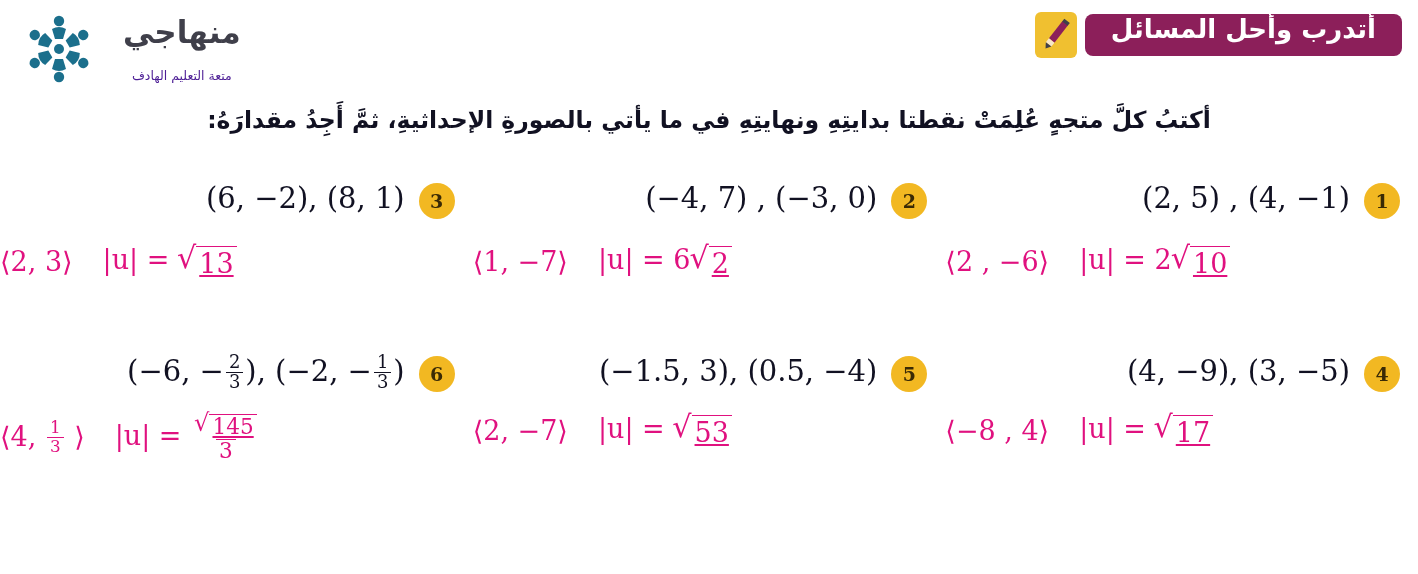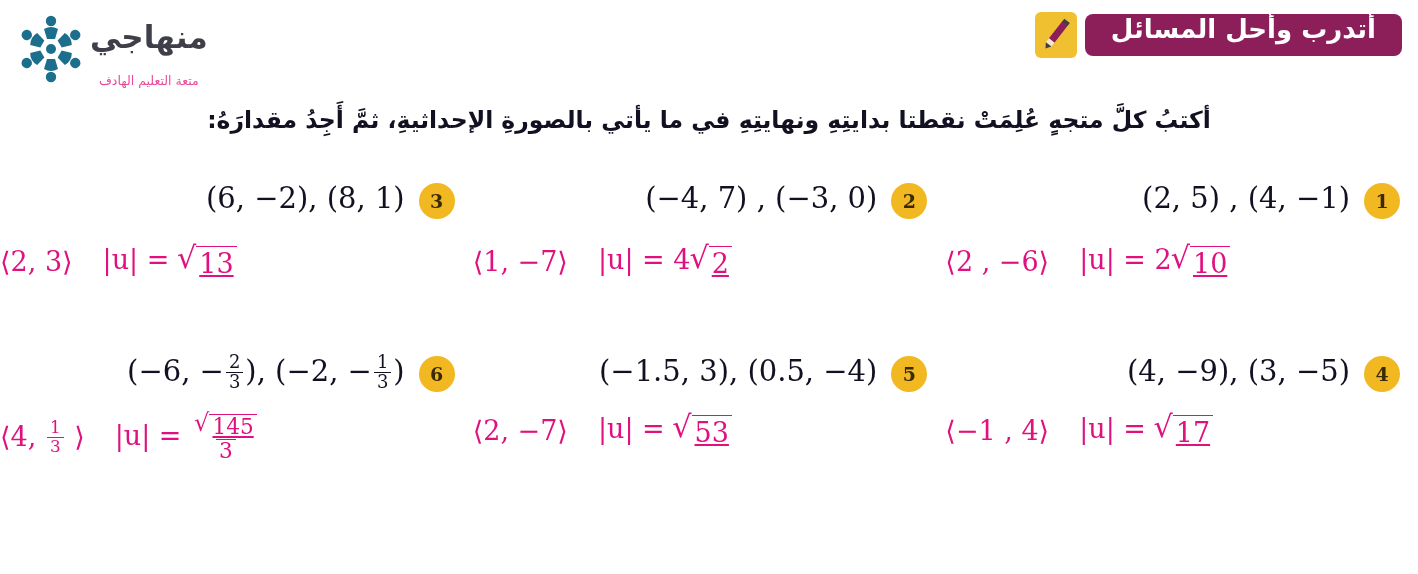--- a/index.html
+++ b/index.html
@@ -17,26 +17,26 @@
 
   
   .header {
     position: absolute;
     top: 0; left: 0; right: 0;
     height: 100px;
   }
 
   .logo-block {
     position: absolute;
-    left: 12px;
+    left: 20px;
     top: 10px;
     display: flex;
     flex-direction: row-reverse;
-    align-items: flex-end;
-    gap: 0;
+    align-items: center;
+    gap: 25px;
   }
   .logo-mark {
     width: 78px;
     height: 78px;
     position: relative;
   }
   .logo-text {
     text-align: center;
     direction: rtl;
   }
@@ -44,21 +44,21 @@
     font-family: "DejaVu Sans", sans-serif;
     font-size: 31px;
     font-weight: bold;
     color: #3f3f4a;
     line-height: 1.1;
     letter-spacing: -1px;
   }
   .logo-sub {
     font-family: "DejaVu Sans", sans-serif;
     font-size: 12.5px;
-    color: #ec4899;
+    color: #4c1d95;
     margin-top: 19px;
   }
 
   .tag-wrap {
     position: absolute;
     right: 16px;
     top: 12px;
     display: flex;
     flex-direction: row;
     align-items: center;
@@ -281,21 +281,21 @@
   </div>
 
   <div class="cell">
     <div class="cell-head">
       <div class="badge">2</div>
       <div class="points">(−4, 7) , (−3, 0)</div>
     </div>
     <div class="answer">
       <span class="ans-comp">⟨1, −7⟩</span>
       <span class="ans-mag">
-        <span>|u| = 4</span><span class="sqrt">
+        <span>|u| = 6</span><span class="sqrt">
             <span class="radical">√</span>
             <span class="rad-body">2</span>
           </span>
       </span>
     </div>
   </div>
 
   <div class="cell">
     <div class="cell-head">
       <div class="badge">3</div>
@@ -311,21 +311,21 @@
       </span>
     </div>
   </div>
 
   <div class="cell row2">
     <div class="cell-head">
       <div class="badge">4</div>
       <div class="points">(4, −9), (3, −5)</div>
     </div>
     <div class="answer">
-      <span class="ans-comp">⟨−1 , 4⟩</span>
+      <span class="ans-comp">⟨−8 , 4⟩</span>
       <span class="ans-mag">
         <span>|u| = </span><span class="sqrt">
             <span class="radical">√</span>
             <span class="rad-body">17</span>
           </span>
       </span>
     </div>
   </div>
 
   <div class="cell row2">

